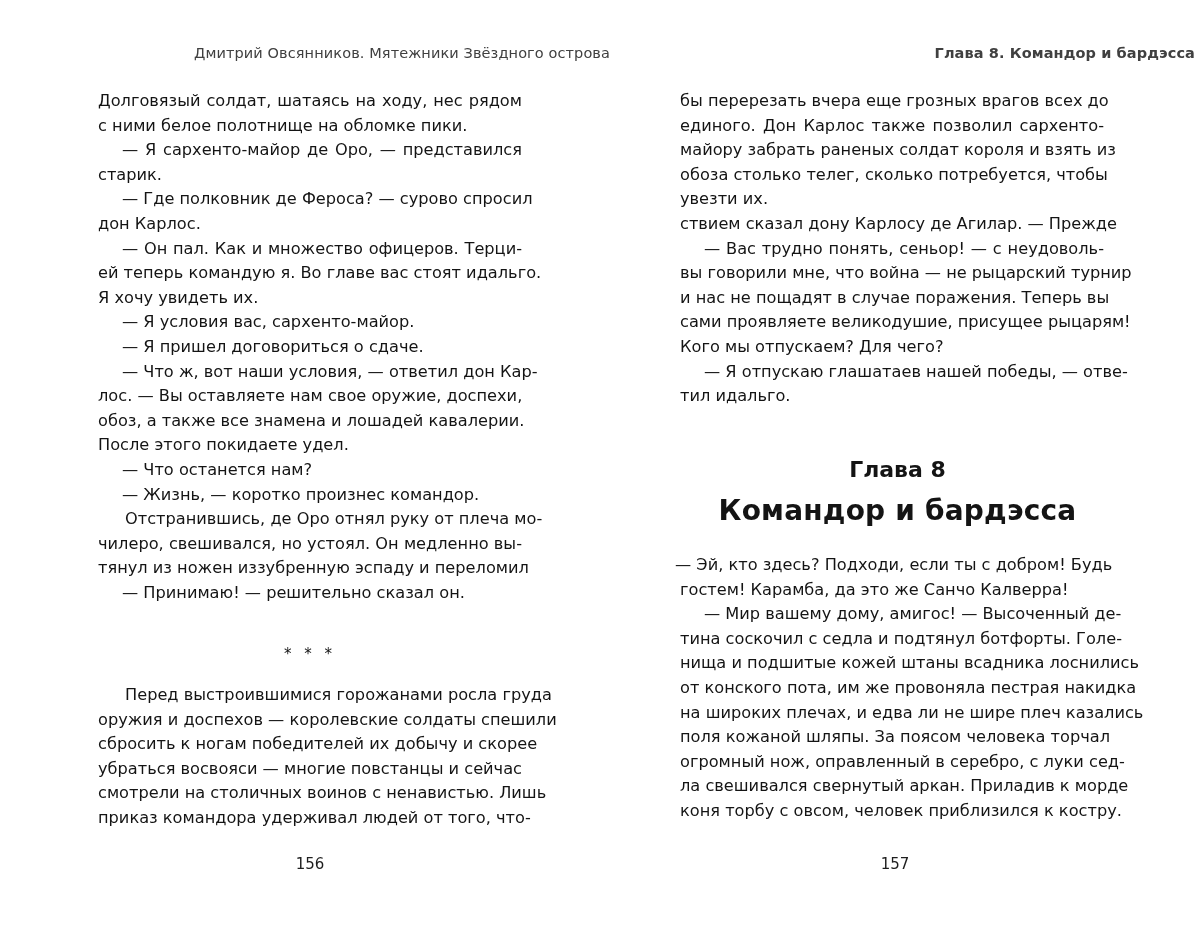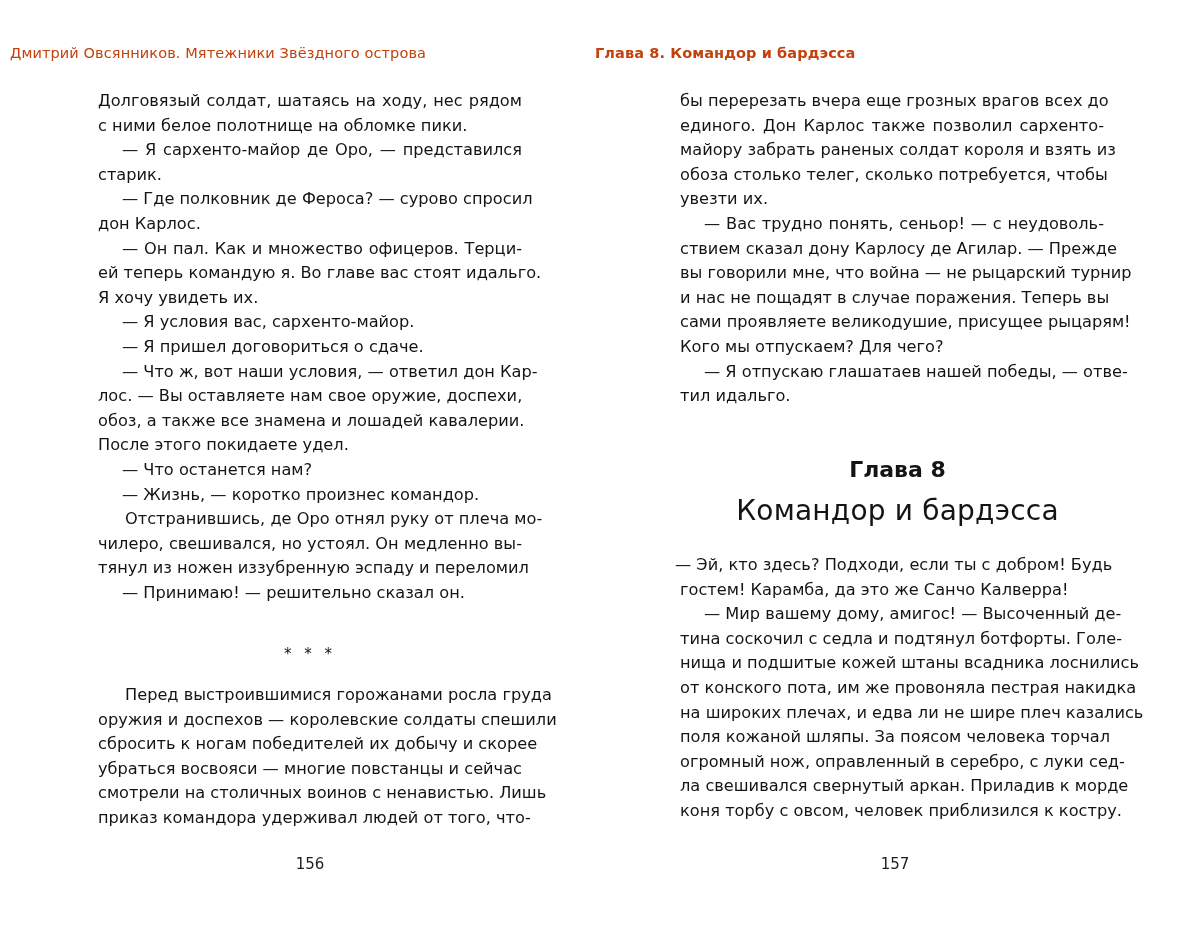--- a/index.html
+++ b/index.html
@@ -1,37 +1,37 @@
 <!DOCTYPE html>
 <html><head>
 <meta charset="utf-8">
 <style>
   html, body { margin: 0; padding: 0; background: #ffffff; }
   body { width: 1200px; height: 937px; position: relative; overflow: hidden;
          font-family: "DejaVu Sans", sans-serif; color: #141414; }
   .page { position: absolute; top: 0; height: 937px; }
   .page-left { left: 0; width: 600px; }
   .page-right { left: 600px; width: 600px; }
-  .running-head { position: absolute; top: 45px; width: 100%; text-align: left;
-                  font-size: 14.5px; color: #c2410c; letter-spacing: 0.1px; }
+  .running-head { position: absolute; top: 45px; width: 100%; text-align: right;
+                  font-size: 14.5px; color: #404040; letter-spacing: 0.1px; }
   .page-left .running-head { left: 10px; width: 600px; }
   .page-right .running-head { left: -5px; width: 600px; font-weight: bold; }
   .body { position: absolute; top: 89px; width: 424px; font-size: 16.2px; line-height: 24.6px;
           text-align: justify; }
   .page-left .body { left: 98px; }
   .page-right .body { left: 80px; }
   .line { display: block; white-space: nowrap; text-align: justify; text-align-last: justify; height: 24.6px; }
   .line.last { text-align-last: left; }
   .line.indent { padding-left: 24px; }
   .line.indent-small { padding-left: 27px; }
   .line.outdent { margin-left: -5px; width: 429px; }
   .stars { display: block; text-align: center; height: 24.6px; margin: 37px 0 16px 0; font-size: 15px; letter-spacing: 4px; }
   .chapter { position: absolute; left: 0; width: 600px; top: 455px; text-align: center; }
   .chapter-num { font-size: 22px; font-weight: bold; line-height: 30px; display: block; margin-left: -5px; }
-  .chapter-title { font-size: 28px; font-weight: normal; line-height: 40px; display: block; margin-top: 6px; margin-left: -5px; letter-spacing: 0.2px; }
+  .chapter-title { font-size: 28px; font-weight: bold; line-height: 40px; display: block; margin-top: 6px; margin-left: -5px; letter-spacing: 0.2px; }
   .body2 { position: absolute; top: 553px; left: 80px; width: 424px; font-size: 16.2px; line-height: 24.6px; }
   .folio { position: absolute; top: 855px; width: 600px; text-align: center; font-size: 15px; color: #1e1e1e; }
   .page-left .folio { left: 10px; }
   .page-right .folio { left: -5px; }
 </style>
 </head>
 <body>
 
 <div class="page page-left">
   <div class="running-head">Дмитрий Овсянников. Мятежники Звёздного острова</div>
@@ -74,22 +74,22 @@
 
 <div class="page page-right">
   <div class="running-head">Глава 8. Командор и бардэсса</div>
   <div class="body">
     <div id="right-lines-a">
         <span class="line">бы перерезать вчера еще грозных врагов всех до</span>
         <span class="line">единого. Дон Карлос также позволил сархенто-</span>
         <span class="line">майору забрать раненых солдат короля и взять из</span>
         <span class="line">обоза столько телег, сколько потребуется, чтобы</span>
         <span class="line last">увезти их.</span>
+        <span class="line">ствием сказал дону Карлосу де Агилар. — Прежде</span>
         <span class="line indent">— Вас трудно понять, сеньор! — с неудоволь-</span>
-        <span class="line">ствием сказал дону Карлосу де Агилар. — Прежде</span>
         <span class="line">вы говорили мне, что война — не рыцарский турнир</span>
         <span class="line">и нас не пощадят в случае поражения. Теперь вы</span>
         <span class="line">сами проявляете великодушие, присущее рыцарям!</span>
         <span class="line last">Кого мы отпускаем? Для чего?</span>
         <span class="line indent">— Я отпускаю глашатаев нашей победы, — отве-</span>
         <span class="line last">тил идальго.</span>
       </div>
   </div>
   <div class="chapter">
     <span class="chapter-num">Глава 8</span>

